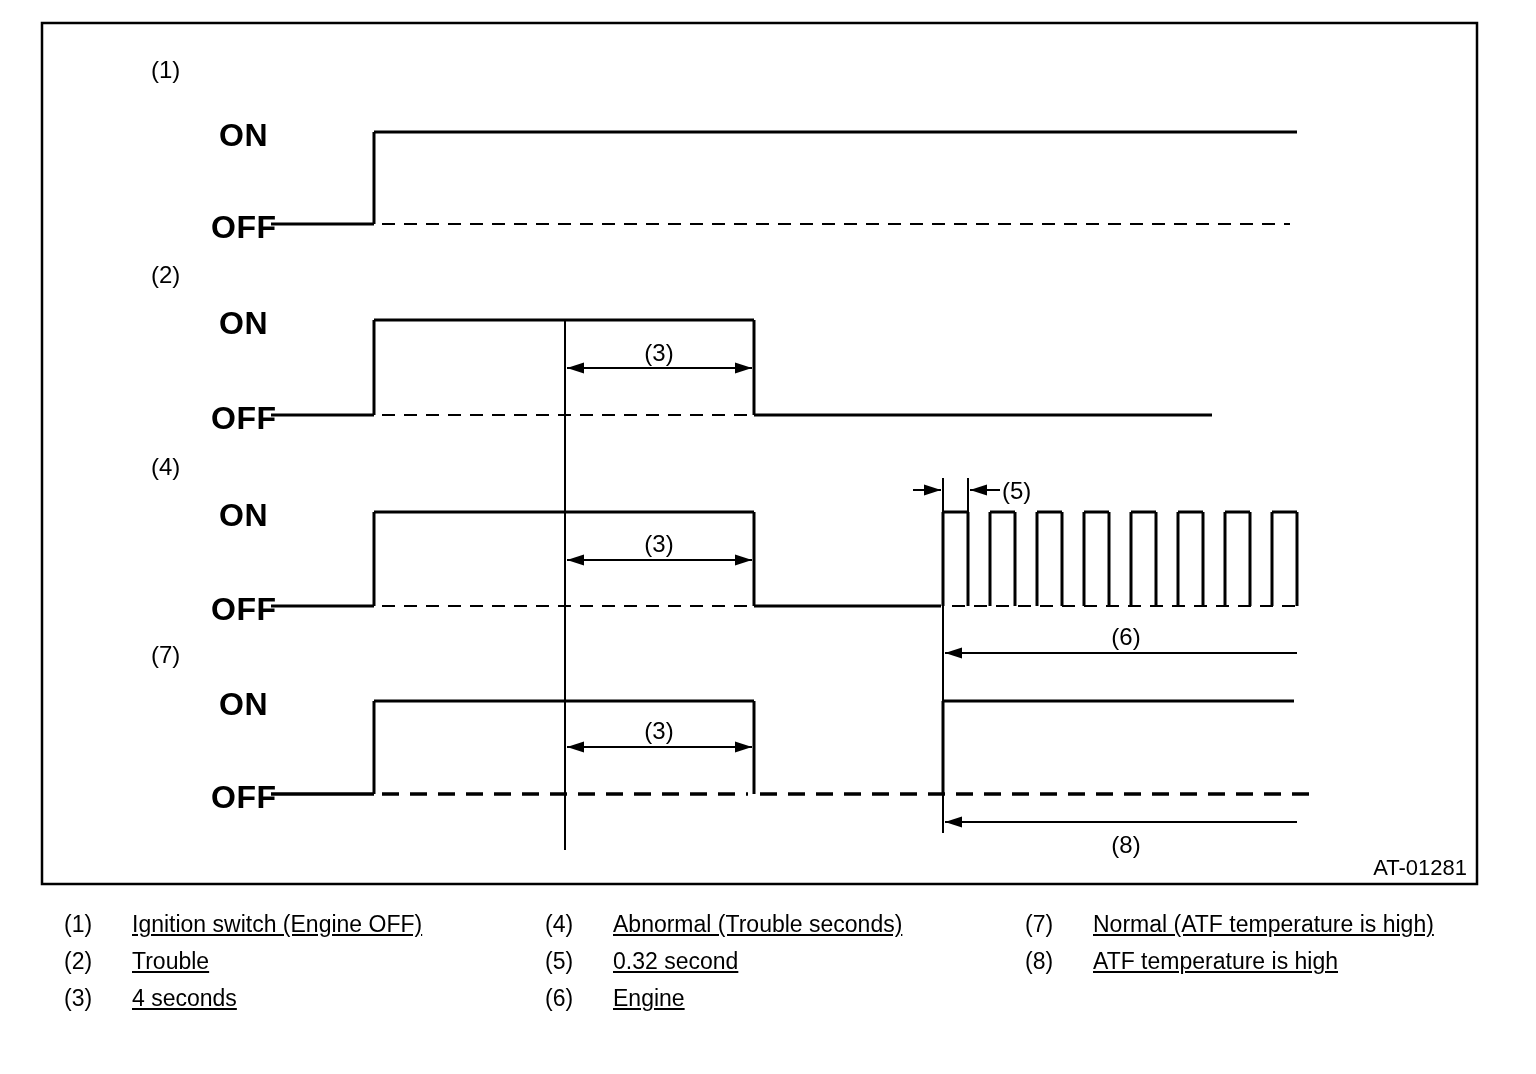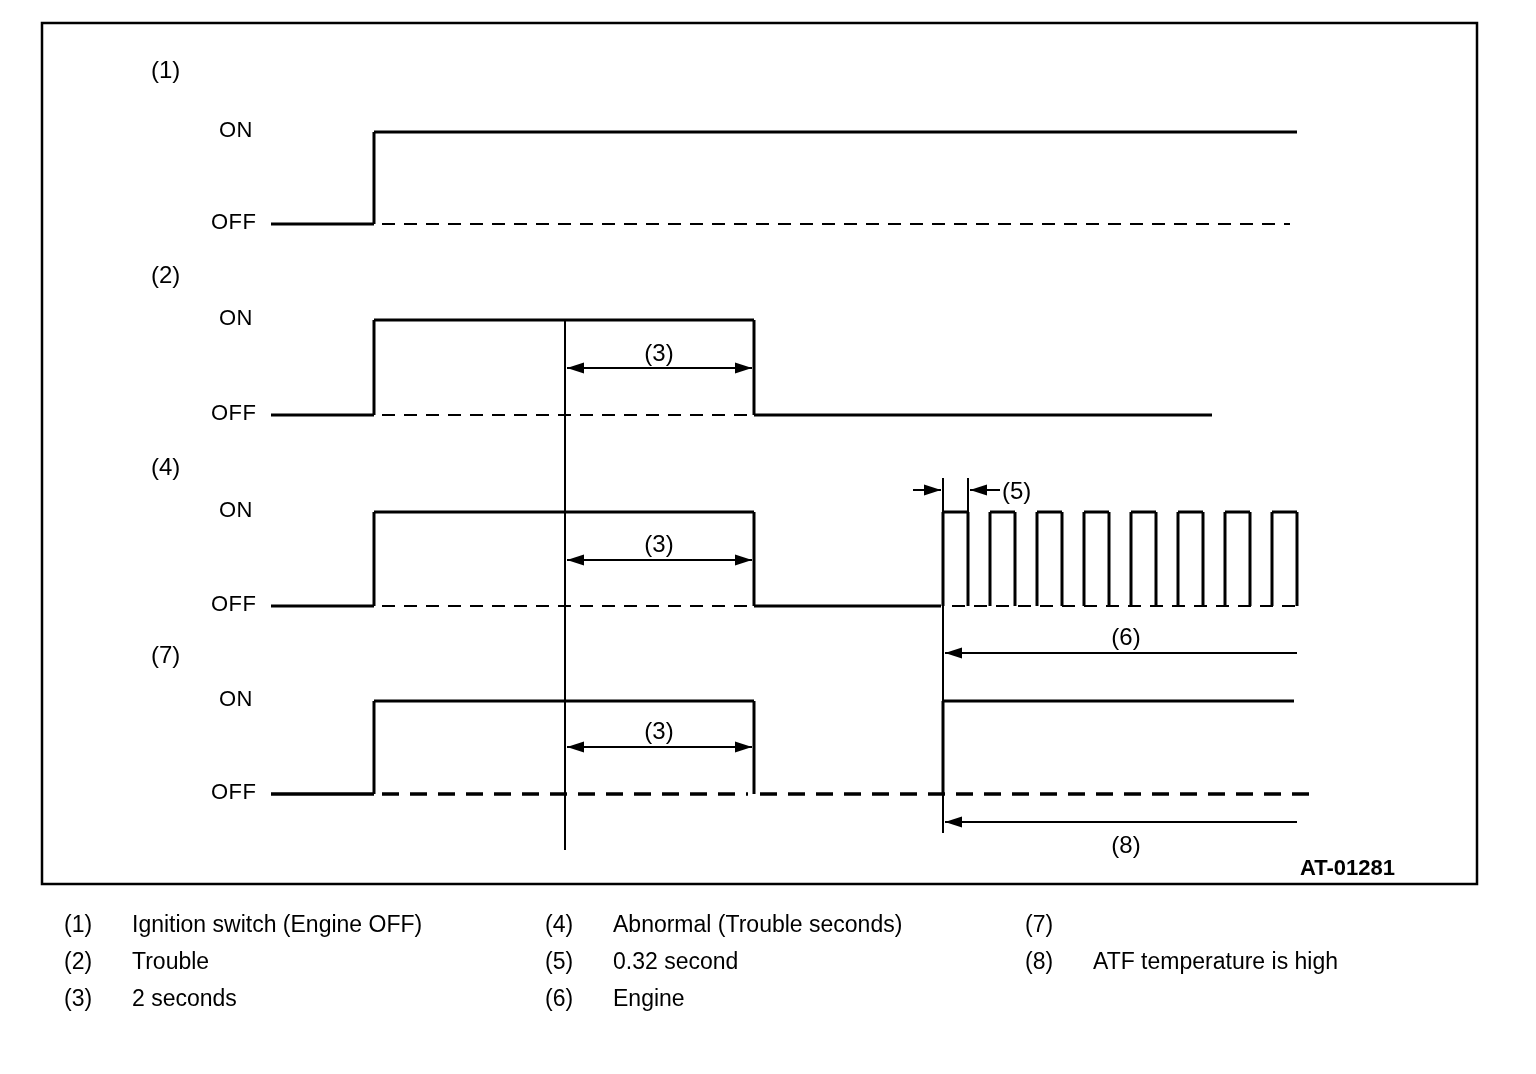--- a/index.html
+++ b/index.html
@@ -7,28 +7,28 @@
     position:relative;
     width:1536px;height:1074px;
     background:#ffffff;
     font-family:"Liberation Sans","DejaVu Sans",sans-serif;
     color:#000;
     overflow:hidden;
   }
   svg{position:absolute;left:0;top:0;}
   .lbl{position:absolute;white-space:nowrap;color:#000;}
   .trace-num{font-size:24px;}
-  .onoff{font-size:22px;letter-spacing:0.5px;}
+  .onoff{font-size:32px;letter-spacing:0.5px;font-weight:bold;}
   .ann{font-size:24px;width:56px;text-align:center;}
   .ann5{font-size:24px;}
-  .figcode{font-size:22px;width:167px;text-align:left;font-weight:bold;}
+  .figcode{font-size:22px;width:167px;text-align:right;}
   .legend-col{position:absolute;display:flex;flex-direction:column;row-gap:13px;}
   .lrow{display:flex;font-size:23px;line-height:24px;}
   .lnum{display:inline-block;width:68px;flex:0 0 68px;}
-  .llabel{display:inline-block;}
+  .llabel{display:inline-block;text-decoration:underline;}
 </style>
 </head>
 <body>
 
 <div class="page">
 
   <svg width="1536" height="1074" viewBox="0 0 1536 1074">
     <rect x="42" y="23" width="1435" height="861" fill="none" stroke="#000" stroke-width="2.5"></rect>
     <g>
         <line x1="271" y1="224" x2="374" y2="224" stroke="#000" stroke-width="3"></line>
@@ -130,21 +130,21 @@
     <div class="lrow">
       <span class="lnum">(1)</span>
       <span class="llabel">Ignition switch (Engine OFF)</span>
     </div>
     <div class="lrow">
       <span class="lnum">(2)</span>
       <span class="llabel">Trouble</span>
     </div>
     <div class="lrow">
       <span class="lnum">(3)</span>
-      <span class="llabel">2 seconds</span>
+      <span class="llabel">4 seconds</span>
     </div>
   </div>
 
   <div class="legend-col" style="left:545px;top:912px">
     <div class="lrow">
       <span class="lnum">(4)</span>
       <span class="llabel">Abnormal (Trouble seconds)</span>
     </div>
     <div class="lrow">
       <span class="lnum">(5)</span>
@@ -152,20 +152,21 @@
     </div>
     <div class="lrow">
       <span class="lnum">(6)</span>
       <span class="llabel">Engine</span>
     </div>
   </div>
 
   <div class="legend-col" style="left:1025px;top:912px">
     <div class="lrow">
       <span class="lnum">(7)</span>
+      <span class="llabel">Normal (ATF temperature is high)</span>
     </div>
     <div class="lrow">
       <span class="lnum">(8)</span>
       <span class="llabel">ATF temperature is high</span>
     </div>
   </div>
 
 </div>
 
 </body></html>

